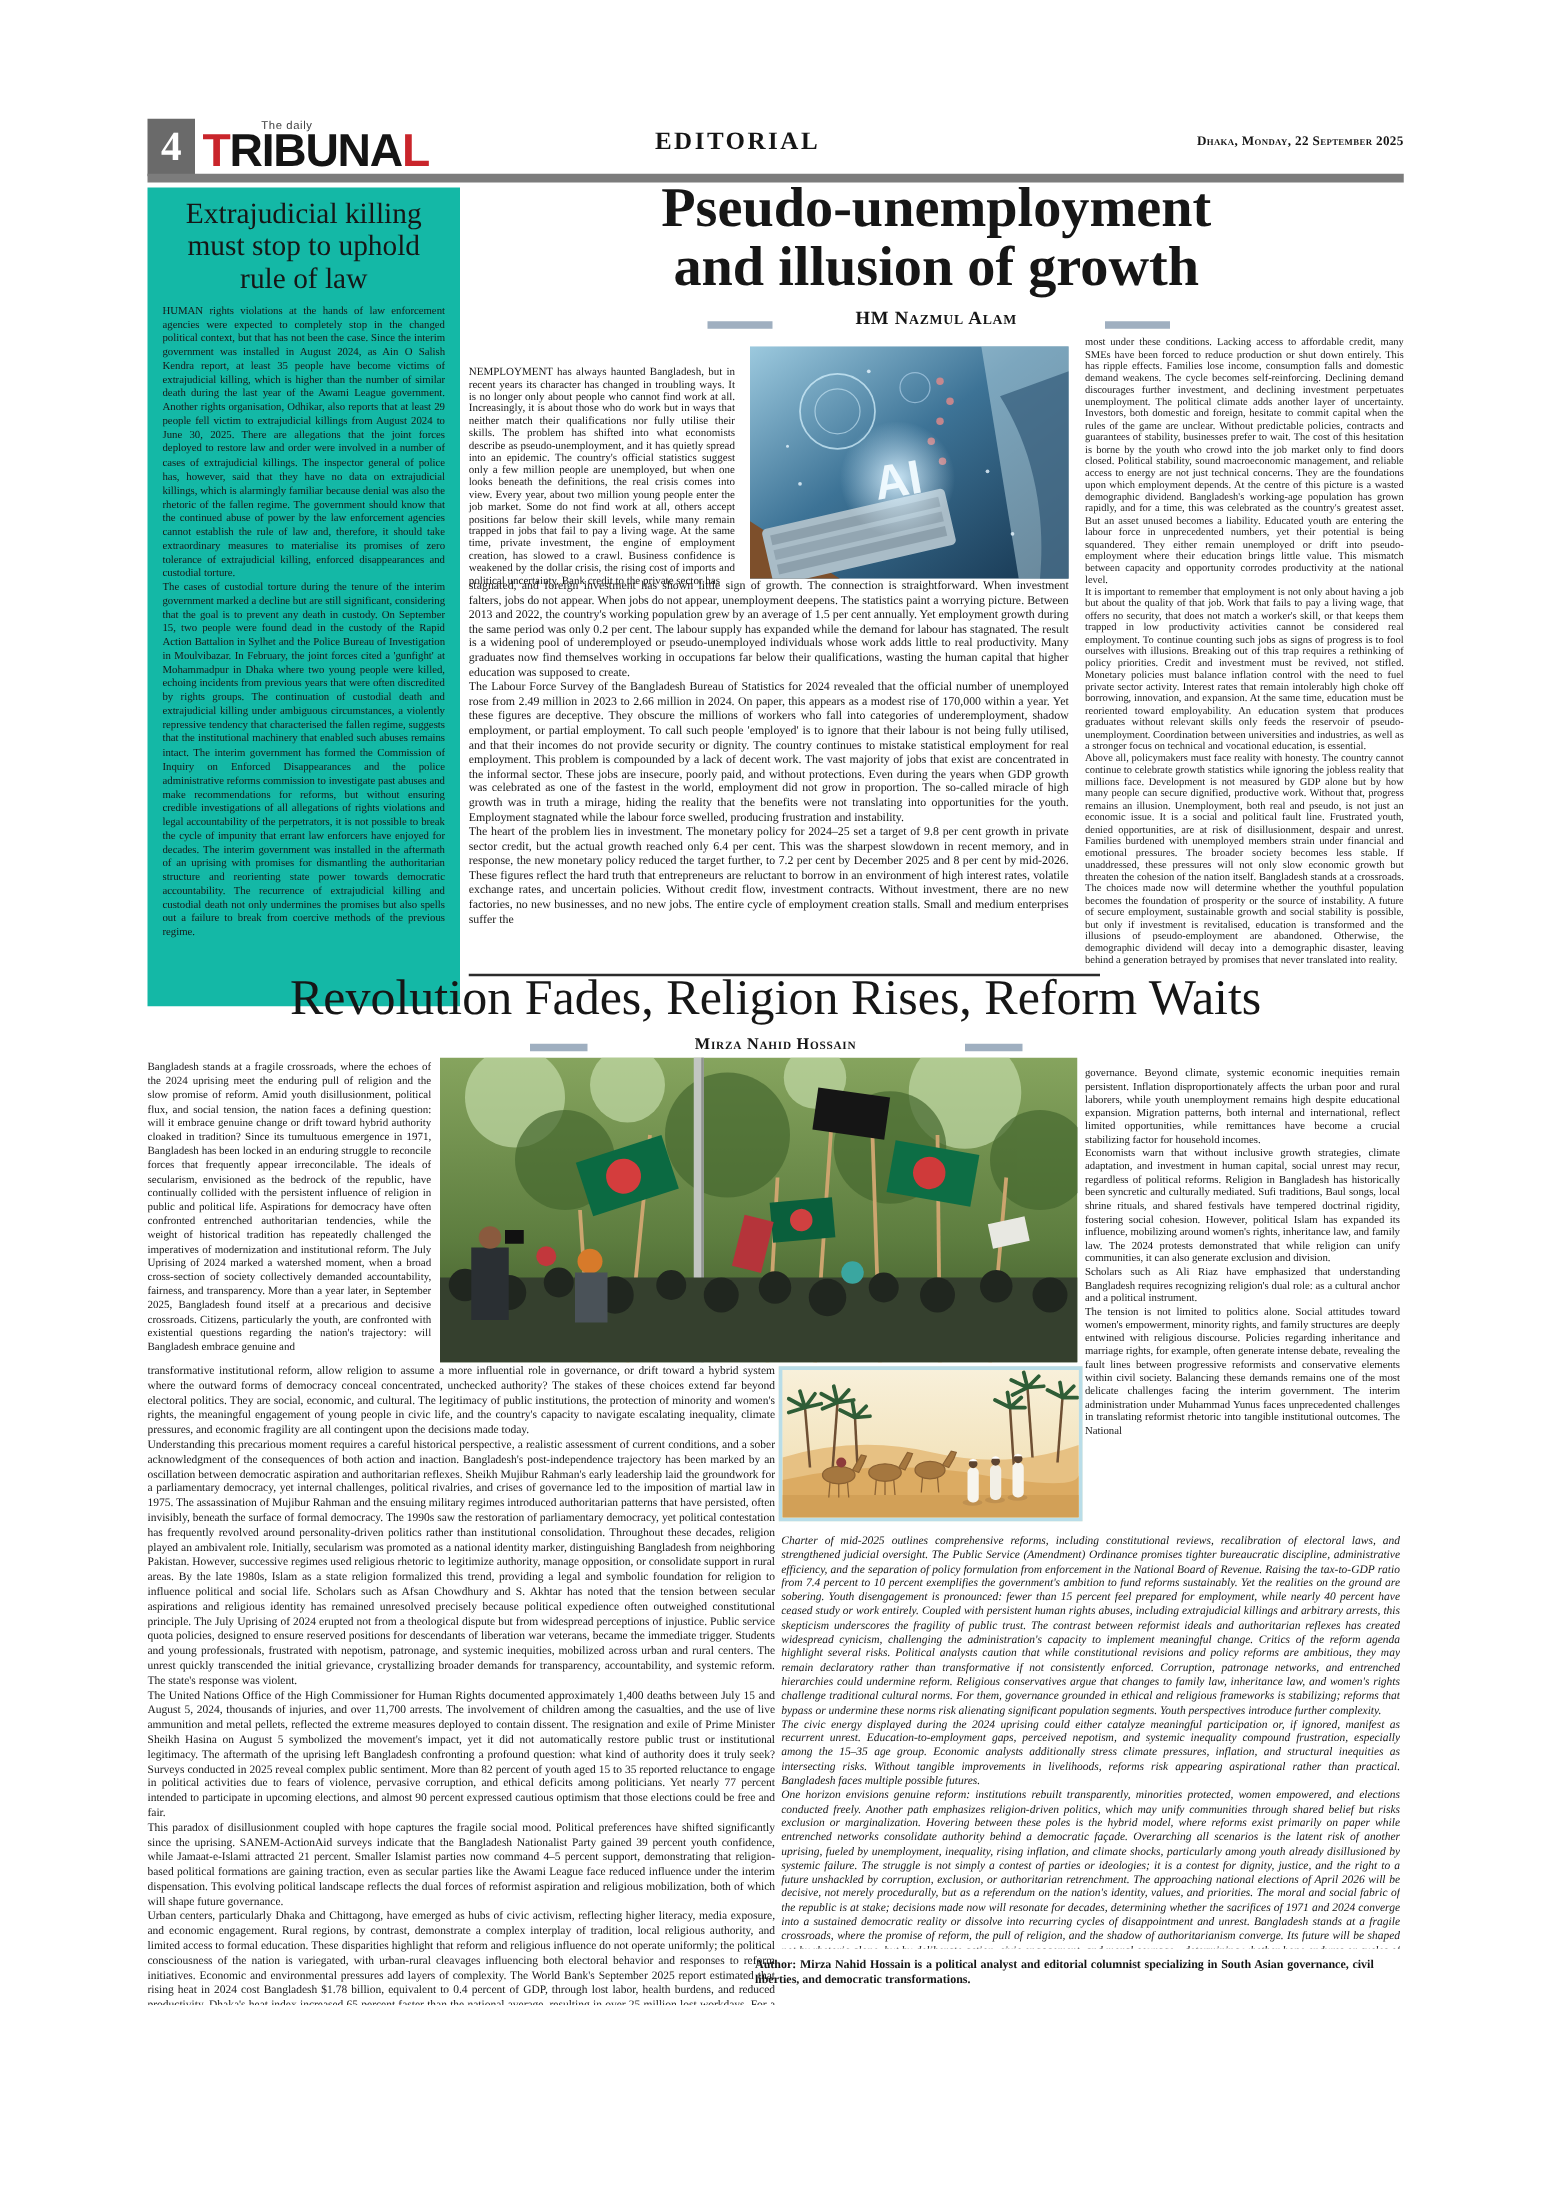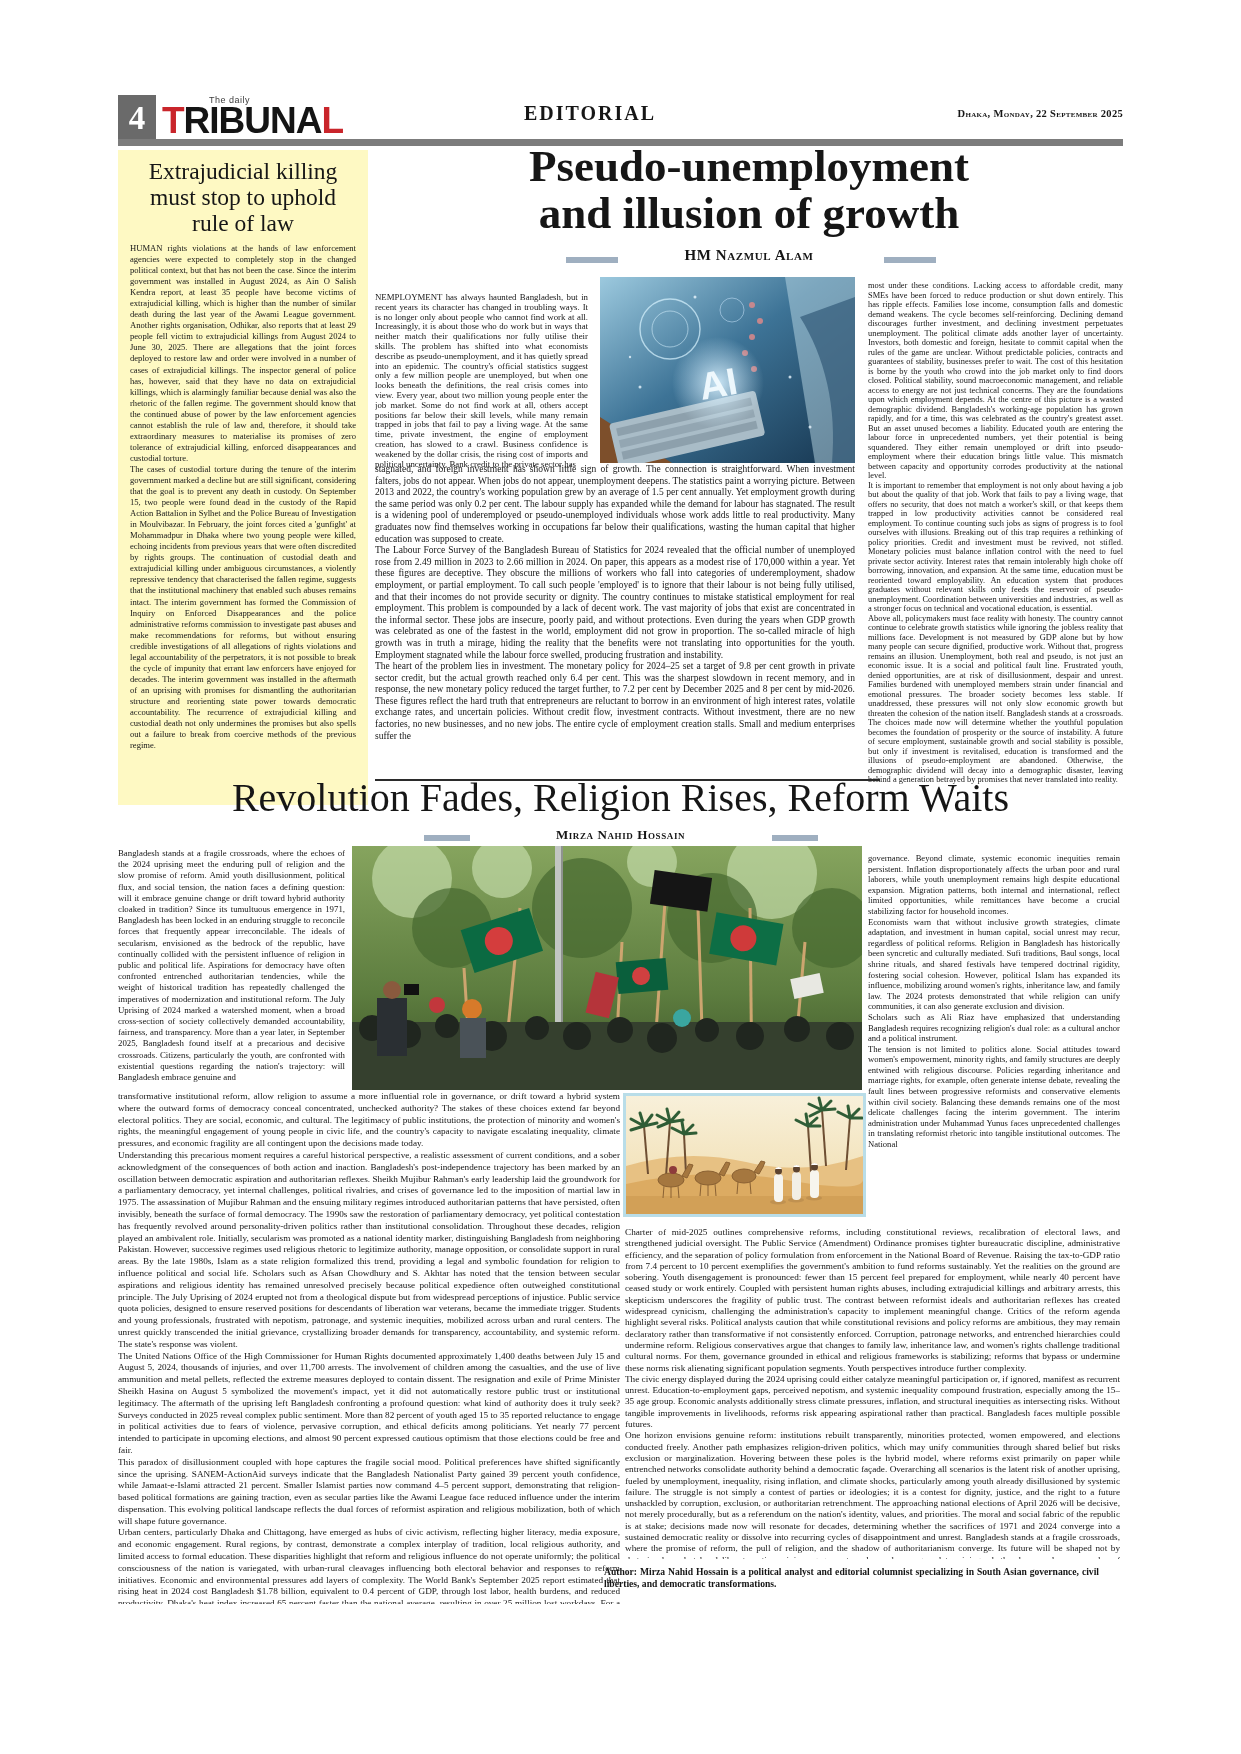--- a/index.html
+++ b/index.html
@@ -13,21 +13,21 @@
   .pageno{background:#6a6a6a;color:#fff;font-weight:bold;font-size:33px;
           text-align:center;line-height:46px;font-family:"Liberation Serif",serif;}
   .tagline{font-size:9px;color:#3c3c3c;font-family:"Liberation Sans",sans-serif;letter-spacing:.5px;}
   .logotype{font-family:"Liberation Sans",sans-serif;font-weight:700;font-size:37px;
             letter-spacing:-1px;line-height:38px;color:#141414;}
   .logotype .red{color:#c9252b;}
   .section-label{font-size:20px;font-weight:bold;letter-spacing:2px;text-align:center;}
   .dateline{font-size:10.5px;font-weight:bold;font-variant:small-caps;text-align:right;letter-spacing:.3px;}
   .hrule{background:#7c7c7c;}
   
-  .edbox{background:#fef9c3;}
+  .edbox{background:#14b8a6;}
   .edtitle{font-size:23.5px;line-height:26px;text-align:center;font-weight:400;}
   .edbody{font-size:8.6px;line-height:11.05px;}
   .edbody p+p{text-indent:0;}
   
   .mainhead{font-size:45px;line-height:47px;font-weight:bold;text-align:center;}
   .byline{font-weight:bold;font-variant:small-caps;text-align:center;letter-spacing:.6px;}
   .bybar{background:#9fafc0;height:6px;}
   .mbody1{font-size:8.8px;line-height:9.8px;}
   .mbody2{font-size:9.5px;line-height:11.6px;}
   .mbody3{font-size:8.4px;line-height:9.5px;}
@@ -125,21 +125,21 @@
   <div class="abs mbody1 just colbox" style="left:375px;top:269px;width:213px;height:196px;margin-top:24px;">
     <p>NEMPLOYMENT has always haunted Bangladesh, but in recent years its character has changed in troubling ways. It is no longer only about people who cannot find work at all. Increasingly, it is about those who do work but in ways that neither match their qualifications nor fully utilise their skills. The problem has shifted into what economists describe as pseudo-unemployment, and it has quietly spread into an epidemic. The country's official statistics suggest only a few million people are unemployed, but when one looks beneath the definitions, the real crisis comes into view. Every year, about two million young people enter the job market. Some do not find work at all, others accept positions far below their skill levels, while many remain trapped in jobs that fail to pay a living wage. At the same time, private investment, the engine of employment creation, has slowed to a crawl. Business confidence is weakened by the dollar crisis, the rising cost of imports and political uncertainty. Bank credit to the private sector has</p>
   </div>
 
   <div class="abs mbody2 just colbox" style="left:375px;top:464px;width:480px;height:314px;">
     <p>stagnated, and foreign investment has shown little sign of growth. The connection is straightforward. When investment falters, jobs do not appear. When jobs do not appear, unemployment deepens. The statistics paint a worrying picture. Between 2013 and 2022, the country's working population grew by an average of 1.5 per cent annually. Yet employment growth during the same period was only 0.2 per cent. The labour supply has expanded while the demand for labour has stagnated. The result is a widening pool of underemployed or pseudo-unemployed individuals whose work adds little to real productivity. Many graduates now find themselves working in occupations far below their qualifications, wasting the human capital that higher education was supposed to create.</p>
     <p>The Labour Force Survey of the Bangladesh Bureau of Statistics for 2024 revealed that the official number of unemployed rose from 2.49 million in 2023 to 2.66 million in 2024. On paper, this appears as a modest rise of 170,000 within a year. Yet these figures are deceptive. They obscure the millions of workers who fall into categories of underemployment, shadow employment, or partial employment. To call such people 'employed' is to ignore that their labour is not being fully utilised, and that their incomes do not provide security or dignity. The country continues to mistake statistical employment for real employment. This problem is compounded by a lack of decent work. The vast majority of jobs that exist are concentrated in the informal sector. These jobs are insecure, poorly paid, and without protections. Even during the years when GDP growth was celebrated as one of the fastest in the world, employment did not grow in proportion. The so-called miracle of high growth was in truth a mirage, hiding the reality that the benefits were not translating into opportunities for the youth. Employment stagnated while the labour force swelled, producing frustration and instability.</p>
     <p>The heart of the problem lies in investment. The monetary policy for 2024–25 set a target of 9.8 per cent growth in private sector credit, but the actual growth reached only 6.4 per cent. This was the sharpest slowdown in recent memory, and in response, the new monetary policy reduced the target further, to 7.2 per cent by December 2025 and 8 per cent by mid-2026. These figures reflect the hard truth that entrepreneurs are reluctant to borrow in an environment of high interest rates, volatile exchange rates, and uncertain policies. Without credit flow, investment contracts. Without investment, there are no new factories, no new businesses, and no new jobs. The entire cycle of employment creation stalls. Small and medium enterprises suffer the</p>
   </div>
 
-  <div class="abs mbody3 just colbox" style="left:868px;top:269px;width:255px;height:509px;margin-top:12px;">
+  <div class="abs mbody3 just colbox" style="left:868px;top:269px;width:255px;height:509px;">
     <p>most under these conditions. Lacking access to affordable credit, many SMEs have been forced to reduce production or shut down entirely. This has ripple effects. Families lose income, consumption falls and domestic demand weakens. The cycle becomes self-reinforcing. Declining demand discourages further investment, and declining investment perpetuates unemployment. The political climate adds another layer of uncertainty. Investors, both domestic and foreign, hesitate to commit capital when the rules of the game are unclear. Without predictable policies, contracts and guarantees of stability, businesses prefer to wait. The cost of this hesitation is borne by the youth who crowd into the job market only to find doors closed. Political stability, sound macroeconomic management, and reliable access to energy are not just technical concerns. They are the foundations upon which employment depends. At the centre of this picture is a wasted demographic dividend. Bangladesh's working-age population has grown rapidly, and for a time, this was celebrated as the country's greatest asset. But an asset unused becomes a liability. Educated youth are entering the labour force in unprecedented numbers, yet their potential is being squandered. They either remain unemployed or drift into pseudo-employment where their education brings little value. This mismatch between capacity and opportunity corrodes productivity at the national level.</p>
     <p>It is important to remember that employment is not only about having a job but about the quality of that job. Work that fails to pay a living wage, that offers no security, that does not match a worker's skill, or that keeps them trapped in low productivity activities cannot be considered real employment. To continue counting such jobs as signs of progress is to fool ourselves with illusions. Breaking out of this trap requires a rethinking of policy priorities. Credit and investment must be revived, not stifled. Monetary policies must balance inflation control with the need to fuel private sector activity. Interest rates that remain intolerably high choke off borrowing, innovation, and expansion. At the same time, education must be reoriented toward employability. An education system that produces graduates without relevant skills only feeds the reservoir of pseudo-unemployment. Coordination between universities and industries, as well as a stronger focus on technical and vocational education, is essential.</p>
     <p>Above all, policymakers must face reality with honesty. The country cannot continue to celebrate growth statistics while ignoring the jobless reality that millions face. Development is not measured by GDP alone but by how many people can secure dignified, productive work. Without that, progress remains an illusion. Unemployment, both real and pseudo, is not just an economic issue. It is a social and political fault line. Frustrated youth, denied opportunities, are at risk of disillusionment, despair and unrest. Families burdened with unemployed members strain under financial and emotional pressures. The broader society becomes less stable. If unaddressed, these pressures will not only slow economic growth but threaten the cohesion of the nation itself. Bangladesh stands at a crossroads. The choices made now will determine whether the youthful population becomes the foundation of prosperity or the source of instability. A future of secure employment, sustainable growth and social stability is possible, but only if investment is revitalised, education is transformed and the illusions of pseudo-employment are abandoned. Otherwise, the demographic dividend will decay into a demographic disaster, leaving behind a generation betrayed by promises that never translated into reality.</p>
   </div>
 
   <div class="abs rule2" style="left:375px;top:779px;width:505px;"></div>
 
   <div class="abs feathead" style="left:118px;top:776px;width:1005px;">Revolution Fades, Religion Rises, Reform Waits</div>
 
   <div class="abs byline" style="left:118px;top:827px;width:1005px;font-size:13px;">Mirza Nahid Hossain</div>
@@ -305,21 +305,21 @@
   </div>
 
   <div class="abs fwide just colbox" style="left:118px;top:1091px;width:502px;height:513px;">
     <p>transformative institutional reform, allow religion to assume a more influential role in governance, or drift toward a hybrid system where the outward forms of democracy conceal concentrated, unchecked authority? The stakes of these choices extend far beyond electoral politics. They are social, economic, and cultural. The legitimacy of public institutions, the protection of minority and women's rights, the meaningful engagement of young people in civic life, and the country's capacity to navigate escalating inequality, climate pressures, and economic fragility are all contingent upon the decisions made today.</p>
     <p>Understanding this precarious moment requires a careful historical perspective, a realistic assessment of current conditions, and a sober acknowledgment of the consequences of both action and inaction. Bangladesh's post-independence trajectory has been marked by an oscillation between democratic aspiration and authoritarian reflexes. Sheikh Mujibur Rahman's early leadership laid the groundwork for a parliamentary democracy, yet internal challenges, political rivalries, and crises of governance led to the imposition of martial law in 1975. The assassination of Mujibur Rahman and the ensuing military regimes introduced authoritarian patterns that have persisted, often invisibly, beneath the surface of formal democracy. The 1990s saw the restoration of parliamentary democracy, yet political contestation has frequently revolved around personality-driven politics rather than institutional consolidation. Throughout these decades, religion played an ambivalent role. Initially, secularism was promoted as a national identity marker, distinguishing Bangladesh from neighboring Pakistan. However, successive regimes used religious rhetoric to legitimize authority, manage opposition, or consolidate support in rural areas. By the late 1980s, Islam as a state religion formalized this trend, providing a legal and symbolic foundation for religion to influence political and social life. Scholars such as Afsan Chowdhury and S. Akhtar has noted that the tension between secular aspirations and religious identity has remained unresolved precisely because political expedience often outweighed constitutional principle. The July Uprising of 2024 erupted not from a theological dispute but from widespread perceptions of injustice. Public service quota policies, designed to ensure reserved positions for descendants of liberation war veterans, became the immediate trigger. Students and young professionals, frustrated with nepotism, patronage, and systemic inequities, mobilized across urban and rural centers. The unrest quickly transcended the initial grievance, crystallizing broader demands for transparency, accountability, and systemic reform. The state's response was violent.</p>
     <p>The United Nations Office of the High Commissioner for Human Rights documented approximately 1,400 deaths between July 15 and August 5, 2024, thousands of injuries, and over 11,700 arrests. The involvement of children among the casualties, and the use of live ammunition and metal pellets, reflected the extreme measures deployed to contain dissent. The resignation and exile of Prime Minister Sheikh Hasina on August 5 symbolized the movement's impact, yet it did not automatically restore public trust or institutional legitimacy. The aftermath of the uprising left Bangladesh confronting a profound question: what kind of authority does it truly seek? Surveys conducted in 2025 reveal complex public sentiment. More than 82 percent of youth aged 15 to 35 reported reluctance to engage in political activities due to fears of violence, pervasive corruption, and ethical deficits among politicians. Yet nearly 77 percent intended to participate in upcoming elections, and almost 90 percent expressed cautious optimism that those elections could be free and fair.</p>
     <p>This paradox of disillusionment coupled with hope captures the fragile social mood. Political preferences have shifted significantly since the uprising. SANEM-ActionAid surveys indicate that the Bangladesh Nationalist Party gained 39 percent youth confidence, while Jamaat-e-Islami attracted 21 percent. Smaller Islamist parties now command 4–5 percent support, demonstrating that religion-based political formations are gaining traction, even as secular parties like the Awami League face reduced influence under the interim dispensation. This evolving political landscape reflects the dual forces of reformist aspiration and religious mobilization, both of which will shape future governance.</p>
     <p>Urban centers, particularly Dhaka and Chittagong, have emerged as hubs of civic activism, reflecting higher literacy, media exposure, and economic engagement. Rural regions, by contrast, demonstrate a complex interplay of tradition, local religious authority, and limited access to formal education. These disparities highlight that reform and religious influence do not operate uniformly; the political consciousness of the nation is variegated, with urban-rural cleavages influencing both electoral behavior and responses to reform initiatives. Economic and environmental pressures add layers of complexity. The World Bank's September 2025 report estimated that rising heat in 2024 cost Bangladesh $1.78 billion, equivalent to 0.4 percent of GDP, through lost labor, health burdens, and reduced productivity. Dhaka's heat index increased 65 percent faster than the national average, resulting in over 25 million lost workdays. For a nation heavily reliant on labor-intensive industries, climate stress is no longer a distant concern; it is an immediate economic wound, exacerbating social frustration and undermining confidence in</p>
   </div>
 
-  <div class="abs flowR just colbox" style="left:625px;top:1227px;width:495px;height:332px;">
+  <div class="abs flowR just colbox" style="left:625px;top:1227px;width:495px;height:332px;font-style:italic;">
     <p>Charter of mid-2025 outlines comprehensive reforms, including constitutional reviews, recalibration of electoral laws, and strengthened judicial oversight. The Public Service (Amendment) Ordinance promises tighter bureaucratic discipline, administrative efficiency, and the separation of policy formulation from enforcement in the National Board of Revenue. Raising the tax-to-GDP ratio from 7.4 percent to 10 percent exemplifies the government's ambition to fund reforms sustainably. Yet the realities on the ground are sobering. Youth disengagement is pronounced: fewer than 15 percent feel prepared for employment, while nearly 40 percent have ceased study or work entirely. Coupled with persistent human rights abuses, including extrajudicial killings and arbitrary arrests, this skepticism underscores the fragility of public trust. The contrast between reformist ideals and authoritarian reflexes has created widespread cynicism, challenging the administration's capacity to implement meaningful change. Critics of the reform agenda highlight several risks. Political analysts caution that while constitutional revisions and policy reforms are ambitious, they may remain declaratory rather than transformative if not consistently enforced. Corruption, patronage networks, and entrenched hierarchies could undermine reform. Religious conservatives argue that changes to family law, inheritance law, and women's rights challenge traditional cultural norms. For them, governance grounded in ethical and religious frameworks is stabilizing; reforms that bypass or undermine these norms risk alienating significant population segments. Youth perspectives introduce further complexity.</p>
     <p>The civic energy displayed during the 2024 uprising could either catalyze meaningful participation or, if ignored, manifest as recurrent unrest. Education-to-employment gaps, perceived nepotism, and systemic inequality compound frustration, especially among the 15–35 age group. Economic analysts additionally stress climate pressures, inflation, and structural inequities as intersecting risks. Without tangible improvements in livelihoods, reforms risk appearing aspirational rather than practical. Bangladesh faces multiple possible futures.</p>
     <p>One horizon envisions genuine reform: institutions rebuilt transparently, minorities protected, women empowered, and elections conducted freely. Another path emphasizes religion-driven politics, which may unify communities through shared belief but risks exclusion or marginalization. Hovering between these poles is the hybrid model, where reforms exist primarily on paper while entrenched networks consolidate authority behind a democratic façade. Overarching all scenarios is the latent risk of another uprising, fueled by unemployment, inequality, rising inflation, and climate shocks, particularly among youth already disillusioned by systemic failure. The struggle is not simply a contest of parties or ideologies; it is a contest for dignity, justice, and the right to a future unshackled by corruption, exclusion, or authoritarian retrenchment. The approaching national elections of April 2026 will be decisive, not merely procedurally, but as a referendum on the nation's identity, values, and priorities. The moral and social fabric of the republic is at stake; decisions made now will resonate for decades, determining whether the sacrifices of 1971 and 2024 converge into a sustained democratic reality or dissolve into recurring cycles of disappointment and unrest. Bangladesh stands at a fragile crossroads, where the promise of reform, the pull of religion, and the shadow of authoritarianism converge. Its future will be shaped not by rhetoric alone, but by deliberate action, civic engagement, and moral courage—determining whether hope endures or cycles of disillusionment persist.</p>
   </div>
 
   <div class="abs fbio just" style="left:604px;top:1566px;width:495px;">Author: Mirza Nahid Hossain is a political analyst and editorial columnist specializing in South Asian governance, civil liberties, and democratic transformations.</div>
 
 </div>
 
 </body></html>

